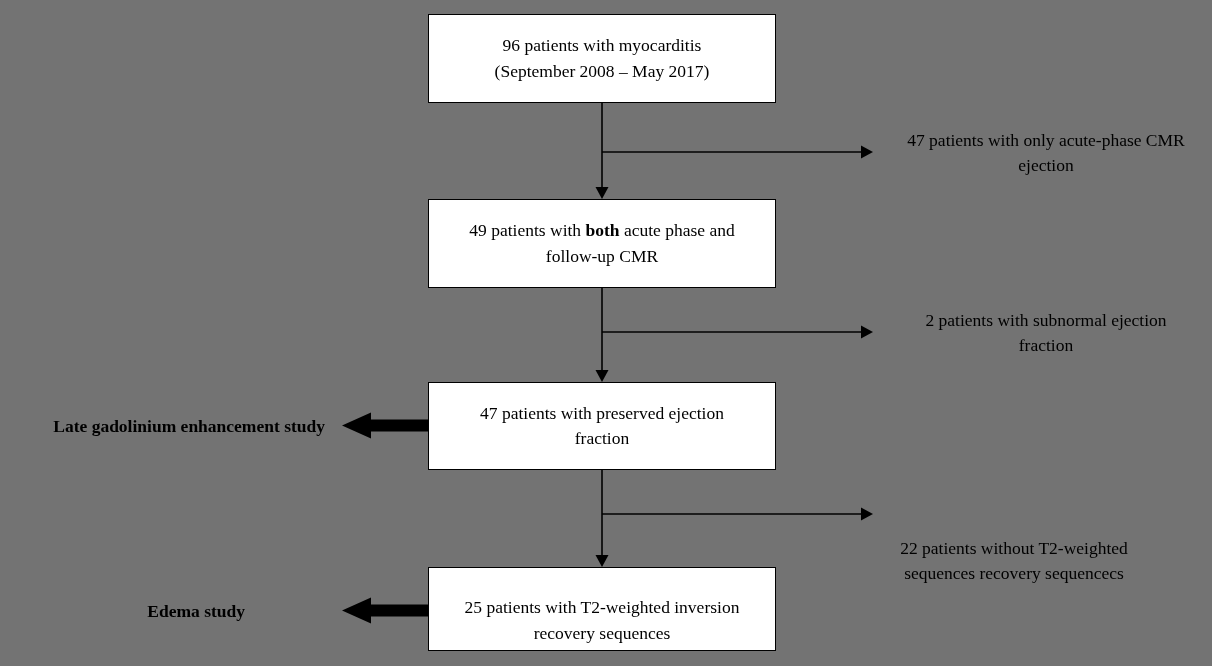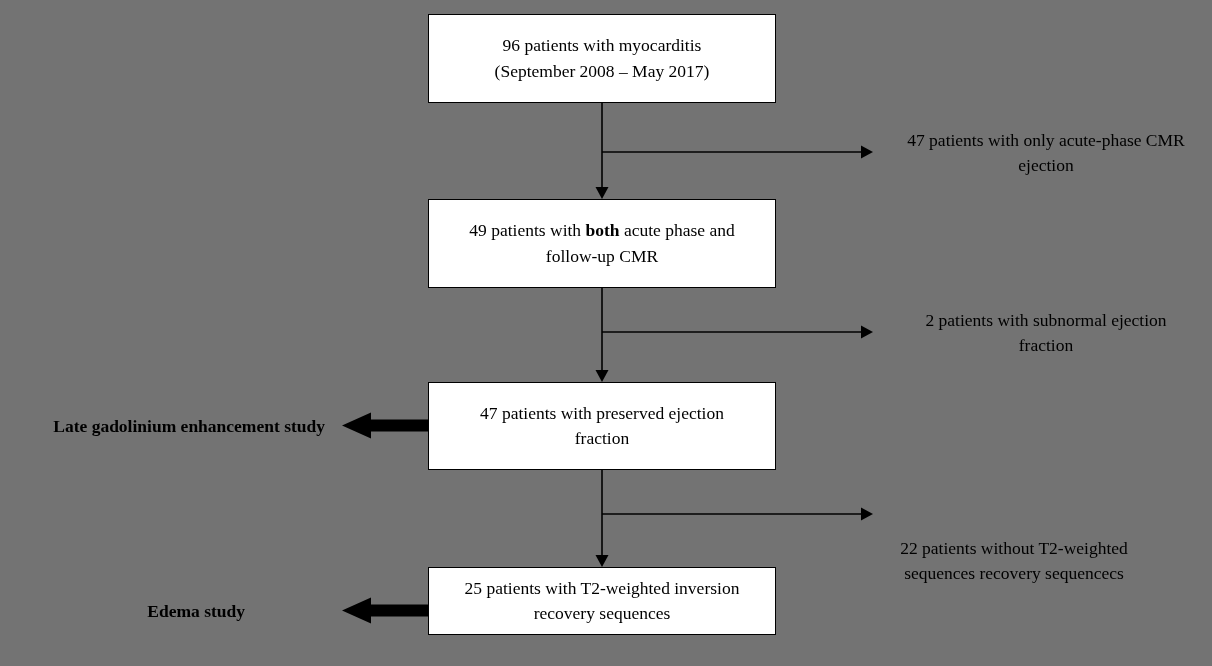--- a/index.html
+++ b/index.html
@@ -114,21 +114,21 @@
     </span>
   </div>
 
   <div class="node-box" style="left:428px; top:382px; width:348px; height:88px;">
     <span class="node-text">
       <span>47 patients with preserved ejection</span><br>
       <span>fraction</span>
     </span>
   </div>
 
-  <div class="node-box" style="left:428px; top:567px; width:348px; height:68px;">
+  <div class="node-box" style="left:428px; top:567px; width:348px; height:84px;align-items:flex-end;">
     <span class="node-text">
       <span>25 patients with T2-weighted inversion</span><br>
       <span>recovery sequences</span>
     </span>
   </div>
 
   <div class="side-label" style="left:880px; top:128px; width:332px;">
     <span>47 patients with only acute-phase CMR</span><br>
     <span>ejection</span>
   </div>

